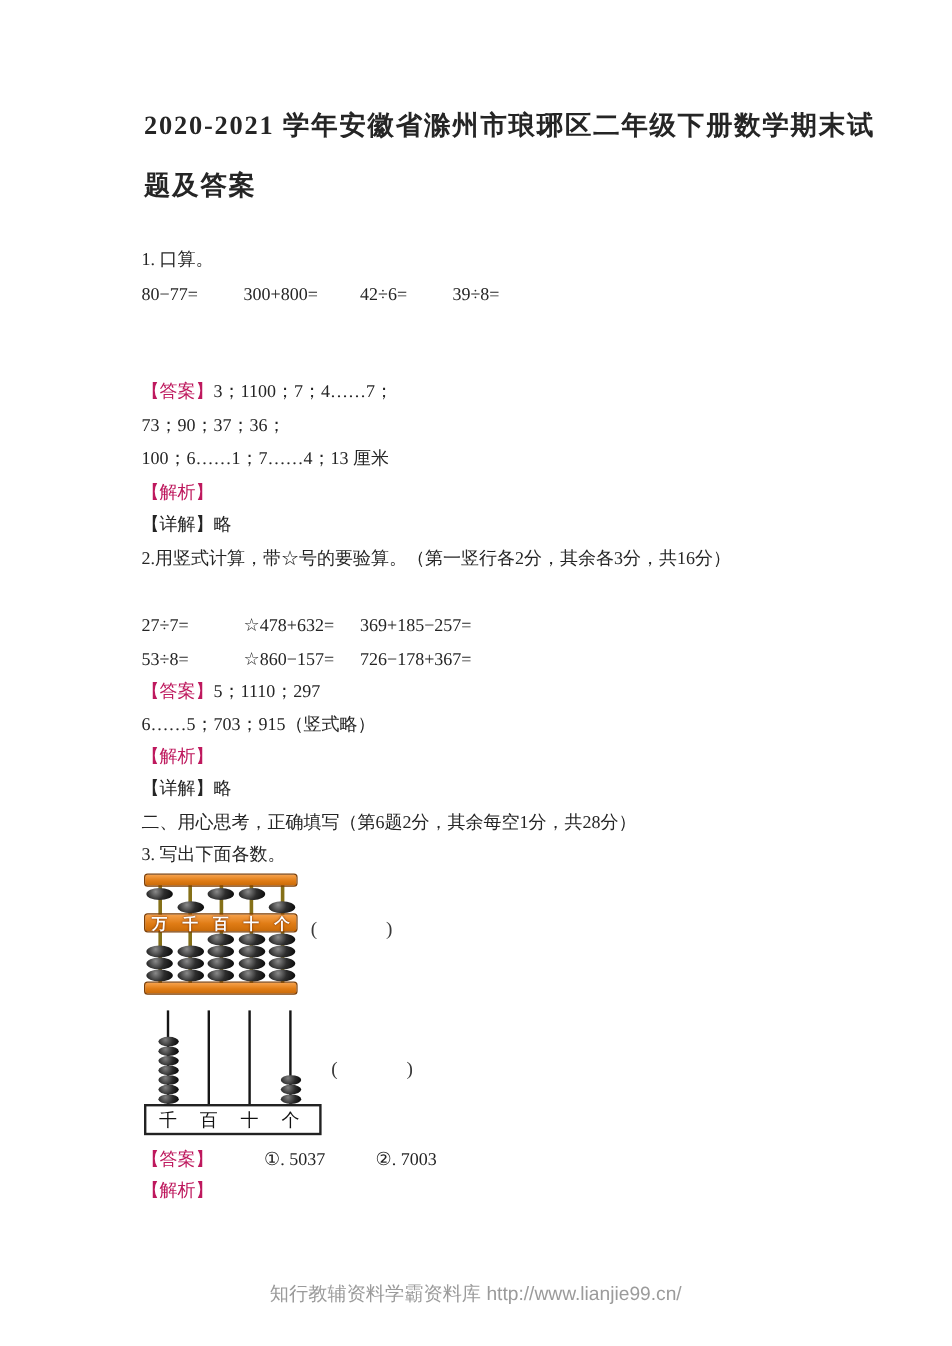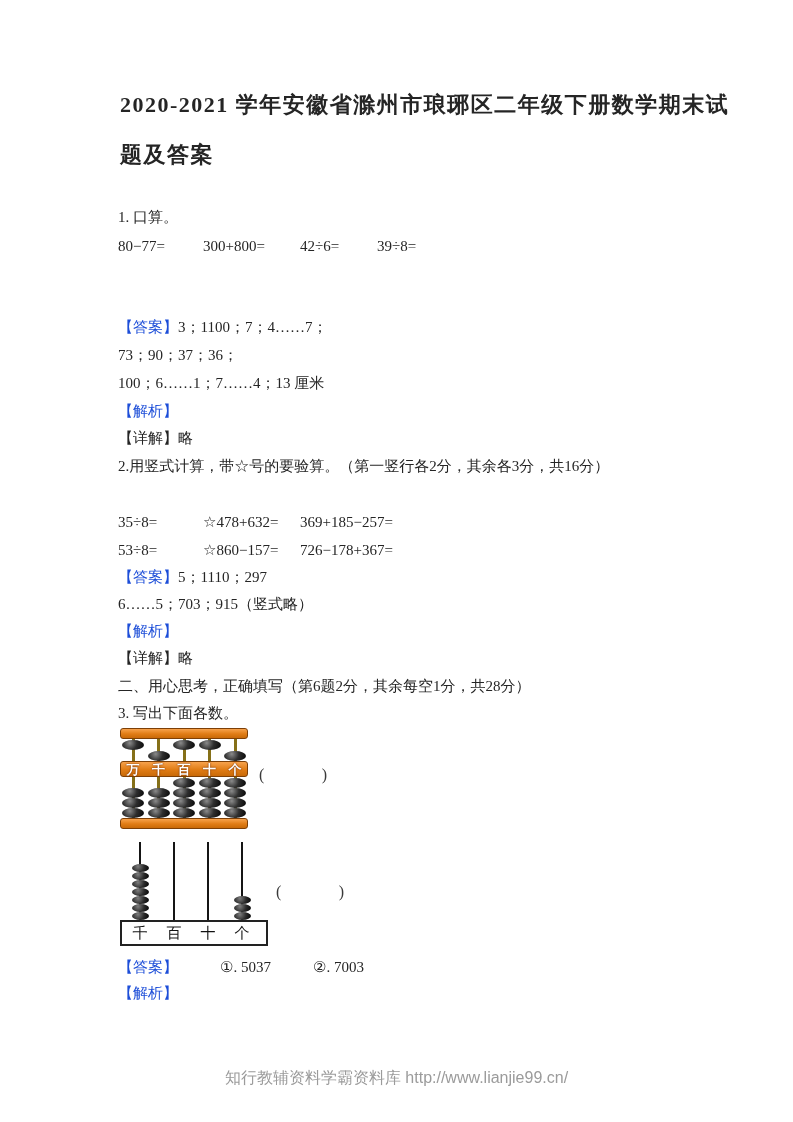--- a/index.html
+++ b/index.html
@@ -2,21 +2,21 @@
 <html><head>
 <meta charset="utf-8">
 <style>
   html,body{margin:0;padding:0;background:#ffffff;}
   #page{
     position:relative;width:746px;height:1122px;background:#ffffff;overflow:hidden;
     font-family:"Liberation Serif","DejaVu Serif",serif;color:#252525;padding-left:20px;
   }
   .line{position:absolute;left:118px;font-size:15px;line-height:20px;white-space:nowrap;}
   .title{left:120px;font-size:22px;font-weight:bold;line-height:30px;letter-spacing:1.5px;}
-  .blue{color:#1d4ed8;}
+  .blue{color:#be185d;}
   .eqrow span{display:inline-block;}
   .eqrow.q1 span:nth-child(1){min-width:85px;font-family:Liberation Serif, serif;}
   .eqrow.q1 span:nth-child(2){min-width:97px;}
   .eqrow.q1 span:nth-child(3){min-width:77px;}
   .eqrow.q2 span:nth-child(1){min-width:85px;}
   .eqrow.q2 span:nth-child(2){min-width:97px;}
   .ans-item{display:inline-block;margin-left:42px;}
   .blank{position:absolute;display:flex;justify-content:space-between;width:68px;font-size:16px;color:#3a3a3a;}
   
   #suanpan{position:absolute;left:120px;top:728px;width:128px;height:101px;}
@@ -63,21 +63,21 @@
   <div class="line" style="top:401px">
     <span class="blue">【解析】</span>
   </div>
   <div class="line" style="top:428px">
     <span>【详解】</span><span>略</span>
   </div>
 
   <div class="line" style="top:456px">2.用竖式计算，带☆号的要验算。（第一竖行各2分，其余各3分，共16分）</div>
 
   <div class="line eqrow q2" style="top:512px">
-    <span>35÷8=</span><span>☆478+632=</span><span>369+185−257=</span>
+    <span>27÷7=</span><span>☆478+632=</span><span>369+185−257=</span>
   </div>
   <div class="line eqrow q2" style="top:540px">
     <span>53÷8=</span><span>☆860−157=</span><span>726−178+367=</span>
   </div>
 
   <div class="line" style="top:567px">
     <span class="blue">【答案】</span><span>5；1110；297</span>
   </div>
   <div class="line" style="top:594px">6……5；703；915（竖式略）</div>
   <div class="line" style="top:621px">

